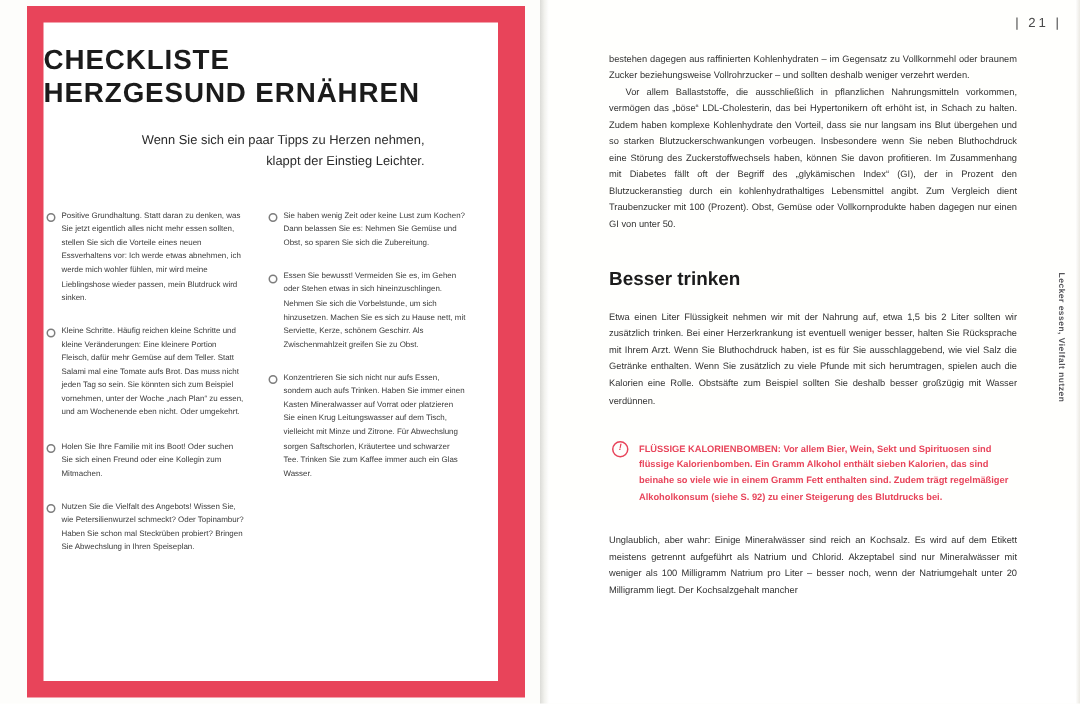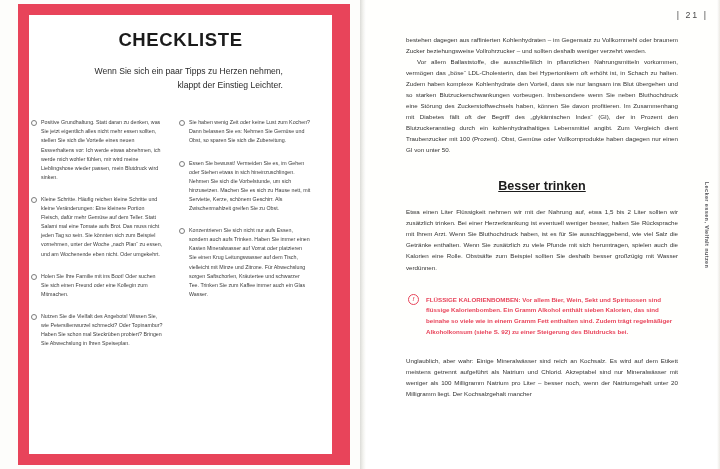--- a/index.html
+++ b/index.html
@@ -27,21 +27,21 @@
     box-sizing:border-box;
     background:#ffffff;
   }
   .red-inner-pad{
     position:absolute;
     left:29px;top:15px;
     width:303px;height:440px;
     box-sizing:border-box;
   }
   .checklist-title{
-    text-align:center;
+    text-align:left;
     margin:14px 0 0 0;
     font-size:18.5px;
     font-weight:bold;
     letter-spacing:0.6px;
     line-height:1.18;
     color:#1b1b1b;
   }
   .checklist-title .l1{display:block;}
   .checklist-title .l2{display:block;}
   .checklist-sub{
@@ -107,26 +107,25 @@
   .rpar{
     font-size:6.2px;
     line-height:1.78;
     color:#333333;
     text-align:justify;
     margin:0 0 0 0;
   }
   .rpar + .rpar{margin-top:0;}
   .rpar.indent{text-indent:11px;}
   .sec-head{
-    text-align:center;
+    text-align:left;
     font-size:12.6px;
     font-weight:bold;
     color:#1b1b1b;
     margin:24px 0 13px 0;
-    text-decoration:underline;
   }
   .callout{
     position:relative;
     margin:18px 0 14px 0;
     padding:4px 4px 4px 20px;
     color:#e8445a;
     font-size:6.2px;
     font-weight:bold;
     line-height:1.72;
   }
@@ -165,20 +164,21 @@
 <body>
 
 <div class="spread">
 
   <div class="page-left">
     <div class="red-frame"></div>
     <div class="red-inner-pad">
 
       <div class="checklist-title">
         <span class="l1">CHECKLISTE</span>
+        <span class="l2">HERZGESUND ERNÄHREN</span>
       </div>
 
       <div class="checklist-sub">Wenn Sie sich ein paar Tipps zu Herzen nehmen, klappt der Einstieg Leichter.</div>
 
       <div class="divider-gap"></div>
 
       <div class="cols">
         <div class="col">
           <div class="bullet">
             <span class="marker"></span>

